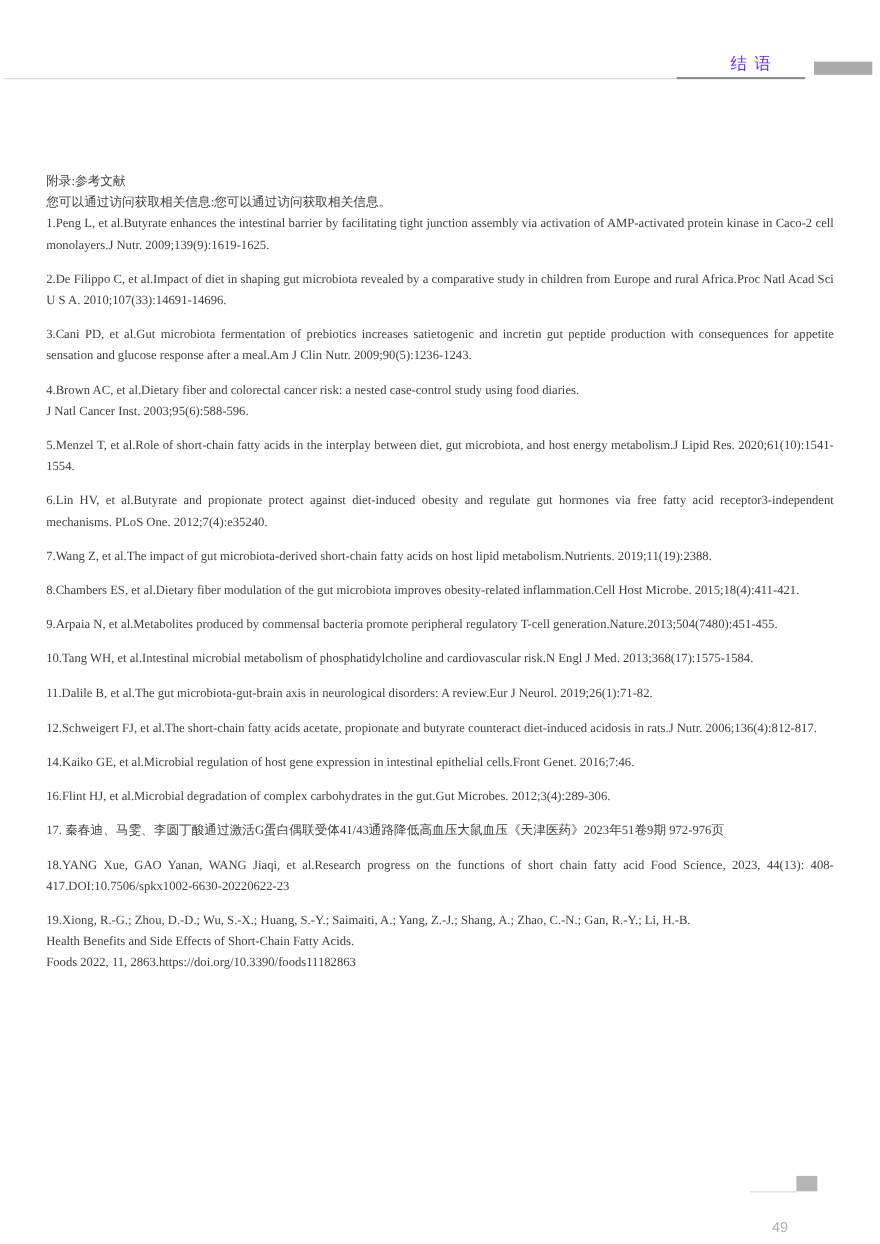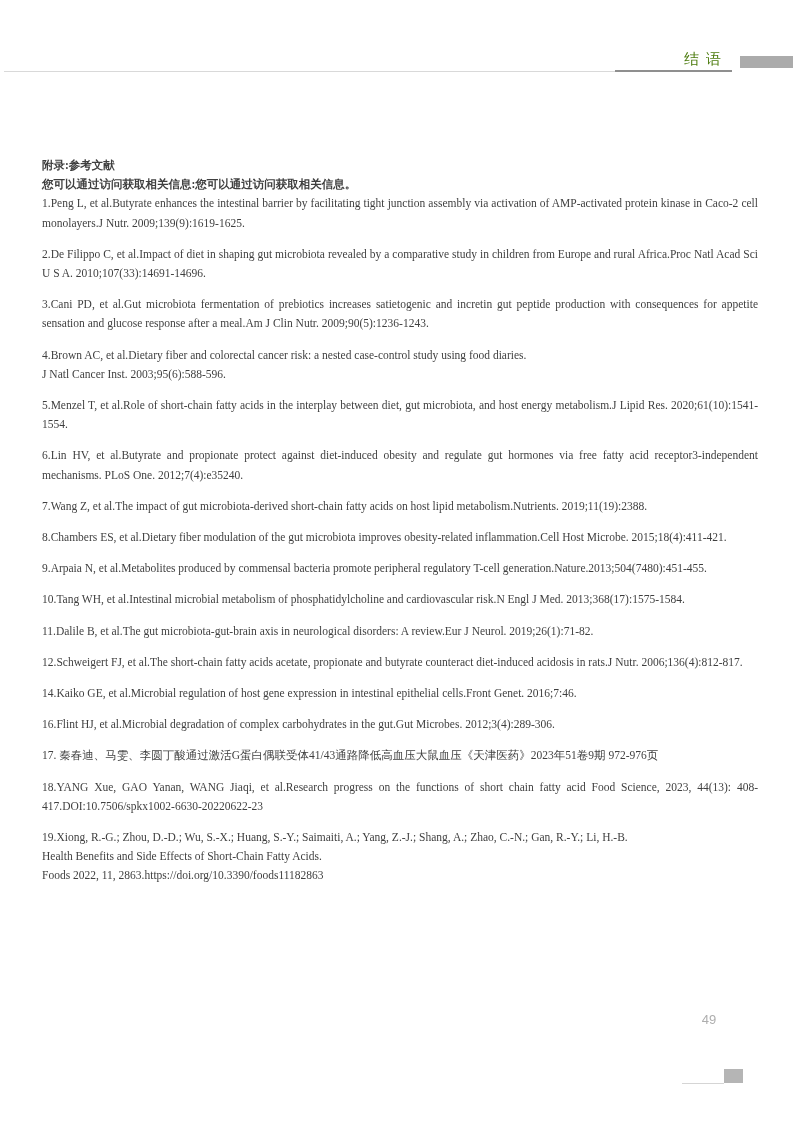--- a/index.html
+++ b/index.html
@@ -27,27 +27,27 @@
   .header-line-dark {
     position: absolute;
     left: 615px;
     top: 70px;
     width: 117px;
     height: 2px;
     background: #8f8f8f;
   }
   .chapter-title {
     position: absolute;
-    left: 684px;
+    left: 664px;
     top: 51px;
     font-family: "Liberation Sans", "DejaVu Sans", sans-serif;
     font-size: 15px;
     line-height: 16px;
     letter-spacing: 7px;
-    color: #4d7c0f;
+    color: #6d28d9;
     white-space: nowrap;
   }
   .header-accent-block {
     position: absolute;
     left: 740px;
     top: 56px;
     width: 53px;
     height: 12px;
     background: #ababab;
   }
@@ -65,28 +65,27 @@
   .content p {
     margin: 0;
     text-align: justify;
     white-space: pre-line;
   }
   .content p.ref {
     margin-bottom: 12px;
   }
   .content p.lead {
     margin-bottom: 0;
-    font-weight: bold;
   }
 
   
   .page-number {
     position: absolute;
     left: 697px;
-    top: 1012px;
+    top: 1108px;
     width: 24px;
     text-align: center;
     font-family: "Liberation Sans", "DejaVu Sans", sans-serif;
     font-size: 13px;
     color: #aeaeae;
   }
   .footer-line {
     position: absolute;
     left: 682px;
     top: 1083px;

